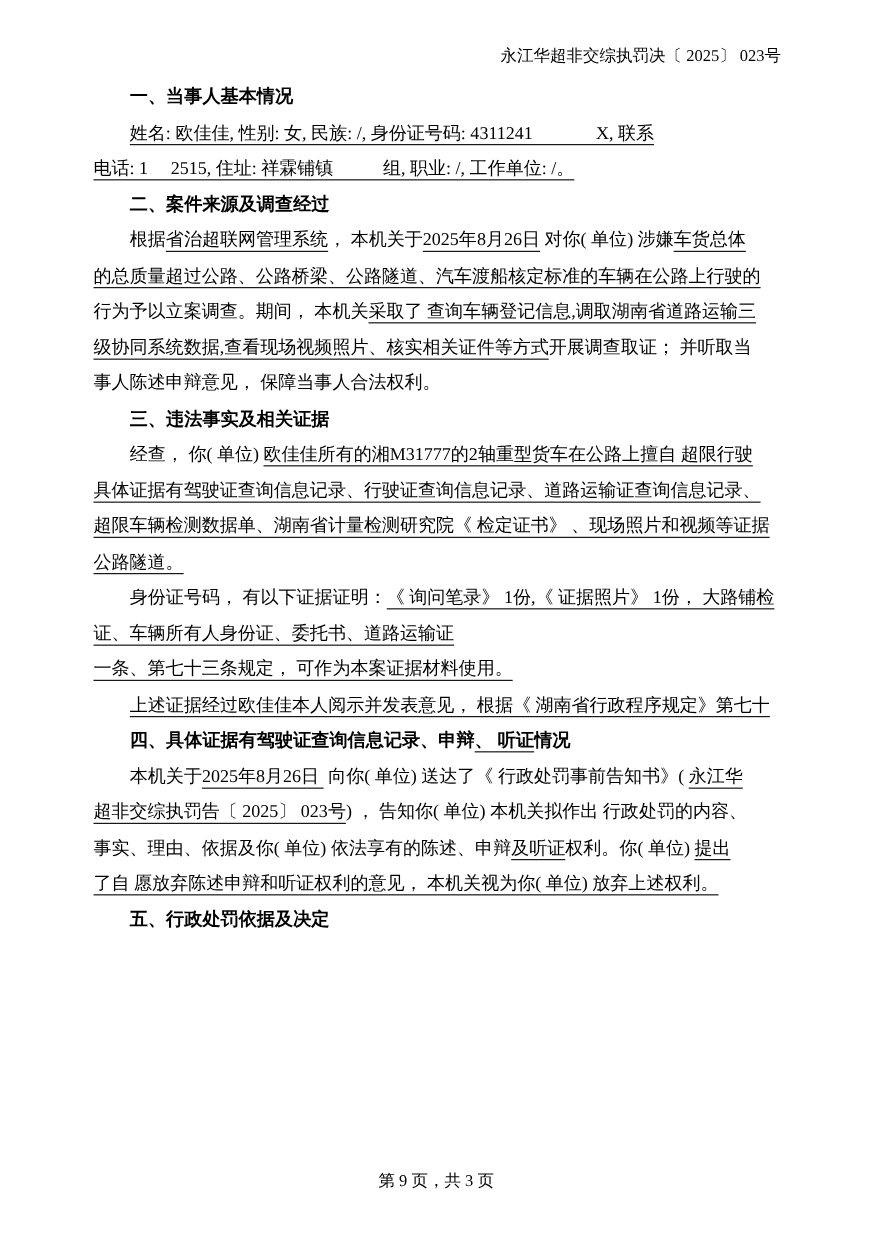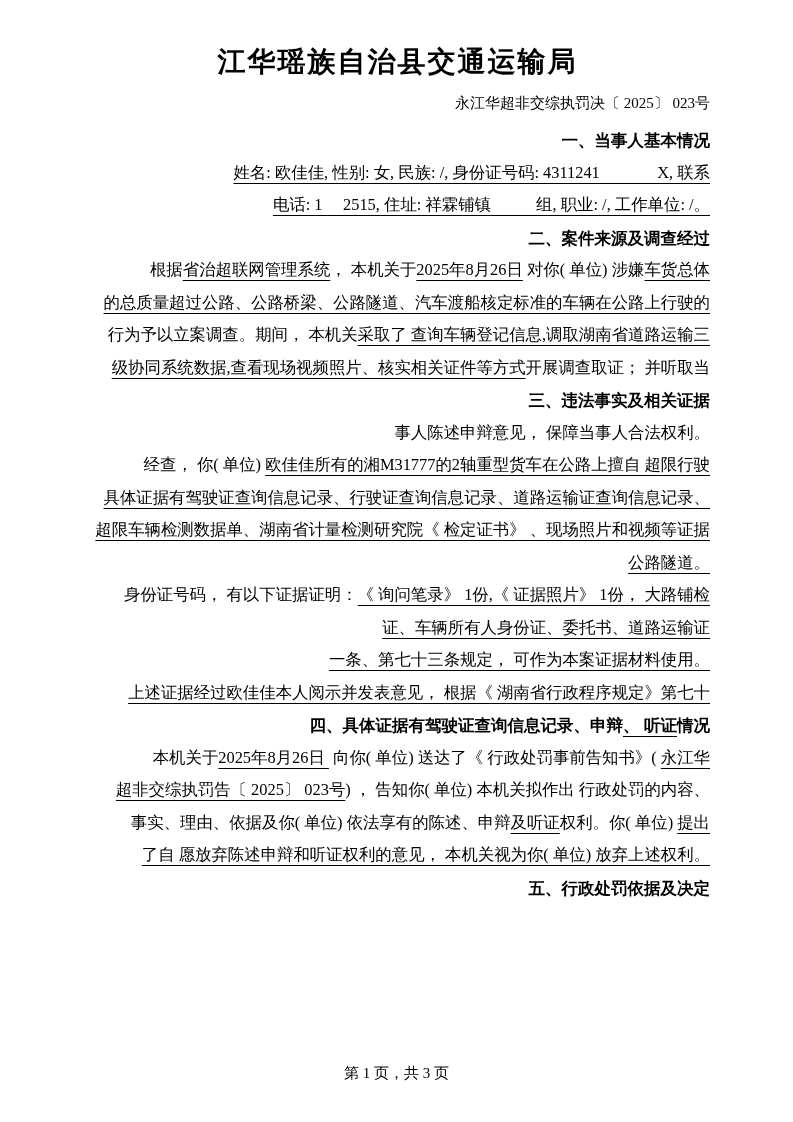--- a/index.html
+++ b/index.html
@@ -22,21 +22,21 @@
     letter-spacing:2px;
     white-space:pre;
   }
   .docnum{
     font-family:"Liberation Serif","DejaVu Serif",serif;
     font-size:15px;
     line-height:30px;
     text-align:right;
     white-space:pre;
   }
-  .content{margin-top:6px;text-align:right;}
+  .content{margin-top:6px;}
   .line{
     font-family:"Liberation Serif","DejaVu Serif",serif;
     font-size:16.4px;
     line-height:32.5px;
     height:32.5px;
     white-space:pre;
   }
   .line.heading{
     font-family:"Liberation Sans","DejaVu Sans",sans-serif;
     font-weight:bold;
@@ -55,42 +55,41 @@
     text-align:center;
     font-family:"Liberation Serif","DejaVu Serif",serif;
     font-size:15px;
     white-space:pre;
   }
 </style>
 </head>
 <body>
 
 <div class="page">
-  <div class="title">江华瑶族自治县交通运输局</div>
   <div class="docnum">永江华超非交综执罚决〔 2025〕 023号</div>
   <div class="content">
       <div class="line heading indent"><span class="seg">一、当事人基本情况</span></div>
       <div class="line indent"><span class="seg u">姓名: 欧佳佳, 性别: 女, 民族: /, 身份证号码: 4311241              X, 联系</span></div>
       <div class="line"><span class="seg u">电话: 1     2515, 住址: 祥霖铺镇           组, 职业: /, 工作单位: /。</span></div>
       <div class="line heading indent"><span class="seg">二、案件来源及调查经过</span></div>
       <div class="line indent"><span class="seg">根据</span><span class="seg u">省治超联网管理系统</span><span class="seg">， 本机关于</span><span class="seg u">2025年8月26日</span><span class="seg"> 对你( 单位) 涉嫌</span><span class="seg u">车货总体</span></div>
       <div class="line"><span class="seg u">的总质量超过公路、公路桥梁、公路隧道、汽车渡船核定标准的车辆在公路上行驶的</span></div>
       <div class="line"><span class="seg">行为予以立案调查。期间， 本机关</span><span class="seg u">采取了 查询车辆登记信息,调取湖南省道路运输三</span></div>
       <div class="line"><span class="seg u">级协同系统数据,查看现场视频照片、核实相关证件等方式</span><span class="seg">开展调查取证； 并听取当</span></div>
+      <div class="line"><span class="seg">事人陈述申辩意见， 保障当事人合法权利。</span></div>
       <div class="line heading indent"><span class="seg">三、违法事实及相关证据</span></div>
-      <div class="line"><span class="seg">事人陈述申辩意见， 保障当事人合法权利。</span></div>
       <div class="line indent"><span class="seg">经查， 你( 单位) </span><span class="seg u">欧佳佳所有的湘M31777的2轴重型货车在公路上擅自 超限行驶</span></div>
       <div class="line"><span class="seg u">具体证据有驾驶证查询信息记录、行驶证查询信息记录、道路运输证查询信息记录、</span></div>
       <div class="line"><span class="seg u">超限车辆检测数据单、湖南省计量检测研究院《 检定证书》 、现场照片和视频等证据</span></div>
       <div class="line"><span class="seg u">公路隧道。</span></div>
       <div class="line indent"><span class="seg">身份证号码， 有以下证据证明：</span><span class="seg u">《 询问笔录》 1份,《 证据照片》 1份， 大路铺检</span></div>
       <div class="line"><span class="seg u">证、车辆所有人身份证、委托书、道路运输证</span></div>
       <div class="line"><span class="seg u">一条、第七十三条规定， 可作为本案证据材料使用。</span></div>
       <div class="line indent"><span class="seg u">上述证据经过欧佳佳本人阅示并发表意见， 根据《 湖南省行政程序规定》第七十</span></div>
       <div class="line heading indent"><span class="seg">四、具体证据有驾驶证查询信息记录、申辩</span><span class="seg u">、 听证</span><span class="seg">情况</span></div>
       <div class="line indent"><span class="seg">本机关于</span><span class="seg u">2025年8月26日 </span><span class="seg"> 向你( 单位) 送达了《 行政处罚事前告知书》( </span><span class="seg u">永江华</span></div>
       <div class="line"><span class="seg u">超非交综执罚告〔 2025〕 023号</span><span class="seg">) ， 告知你( 单位) 本机关拟作出 行政处罚的内容、</span></div>
       <div class="line"><span class="seg">事实、理由、依据及你( 单位) 依法享有的陈述、申辩</span><span class="seg u">及听证</span><span class="seg">权利。你( 单位) </span><span class="seg u">提出</span></div>
       <div class="line"><span class="seg u">了自 愿放弃陈述申辩和听证权利的意见， 本机关视为你( 单位) 放弃上述权利。</span></div>
       <div class="line heading indent"><span class="seg">五、行政处罚依据及决定</span></div>
     </div>
-  <div class="footer">第 1 页，共 3 页</div>
+  <div class="footer">第 9 页，共 3 页</div>
 </div>
 
 </body></html>

